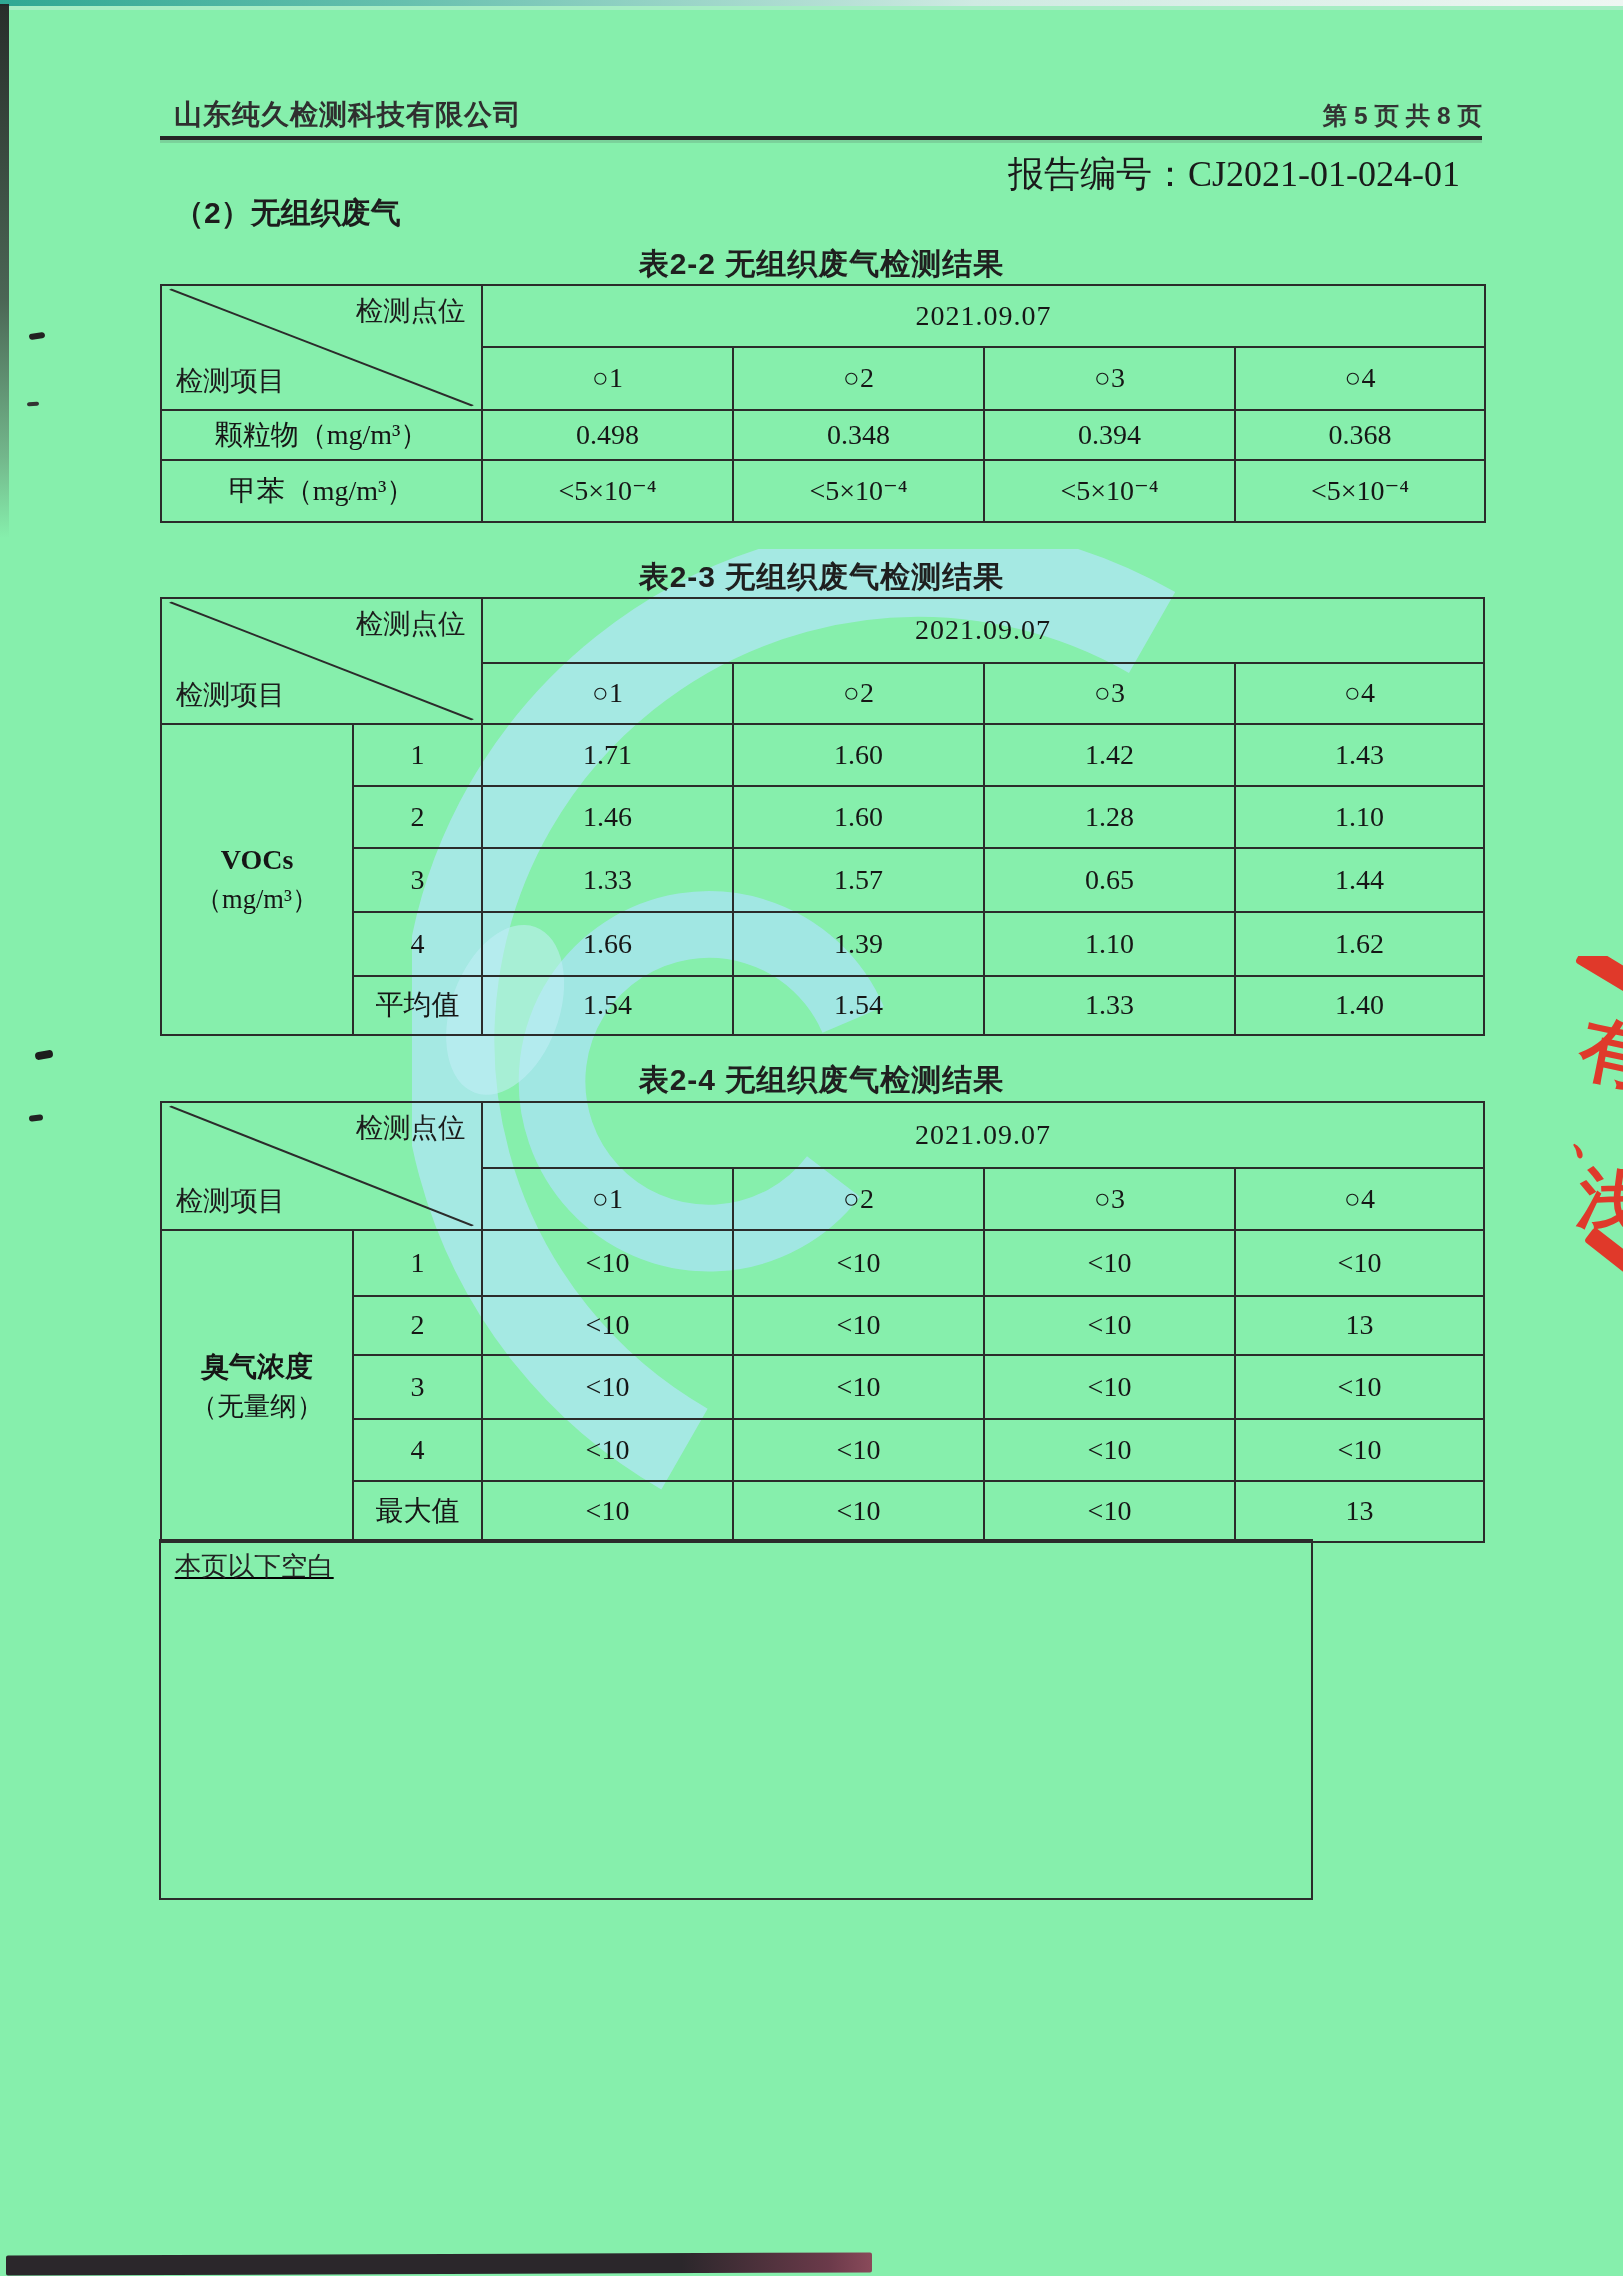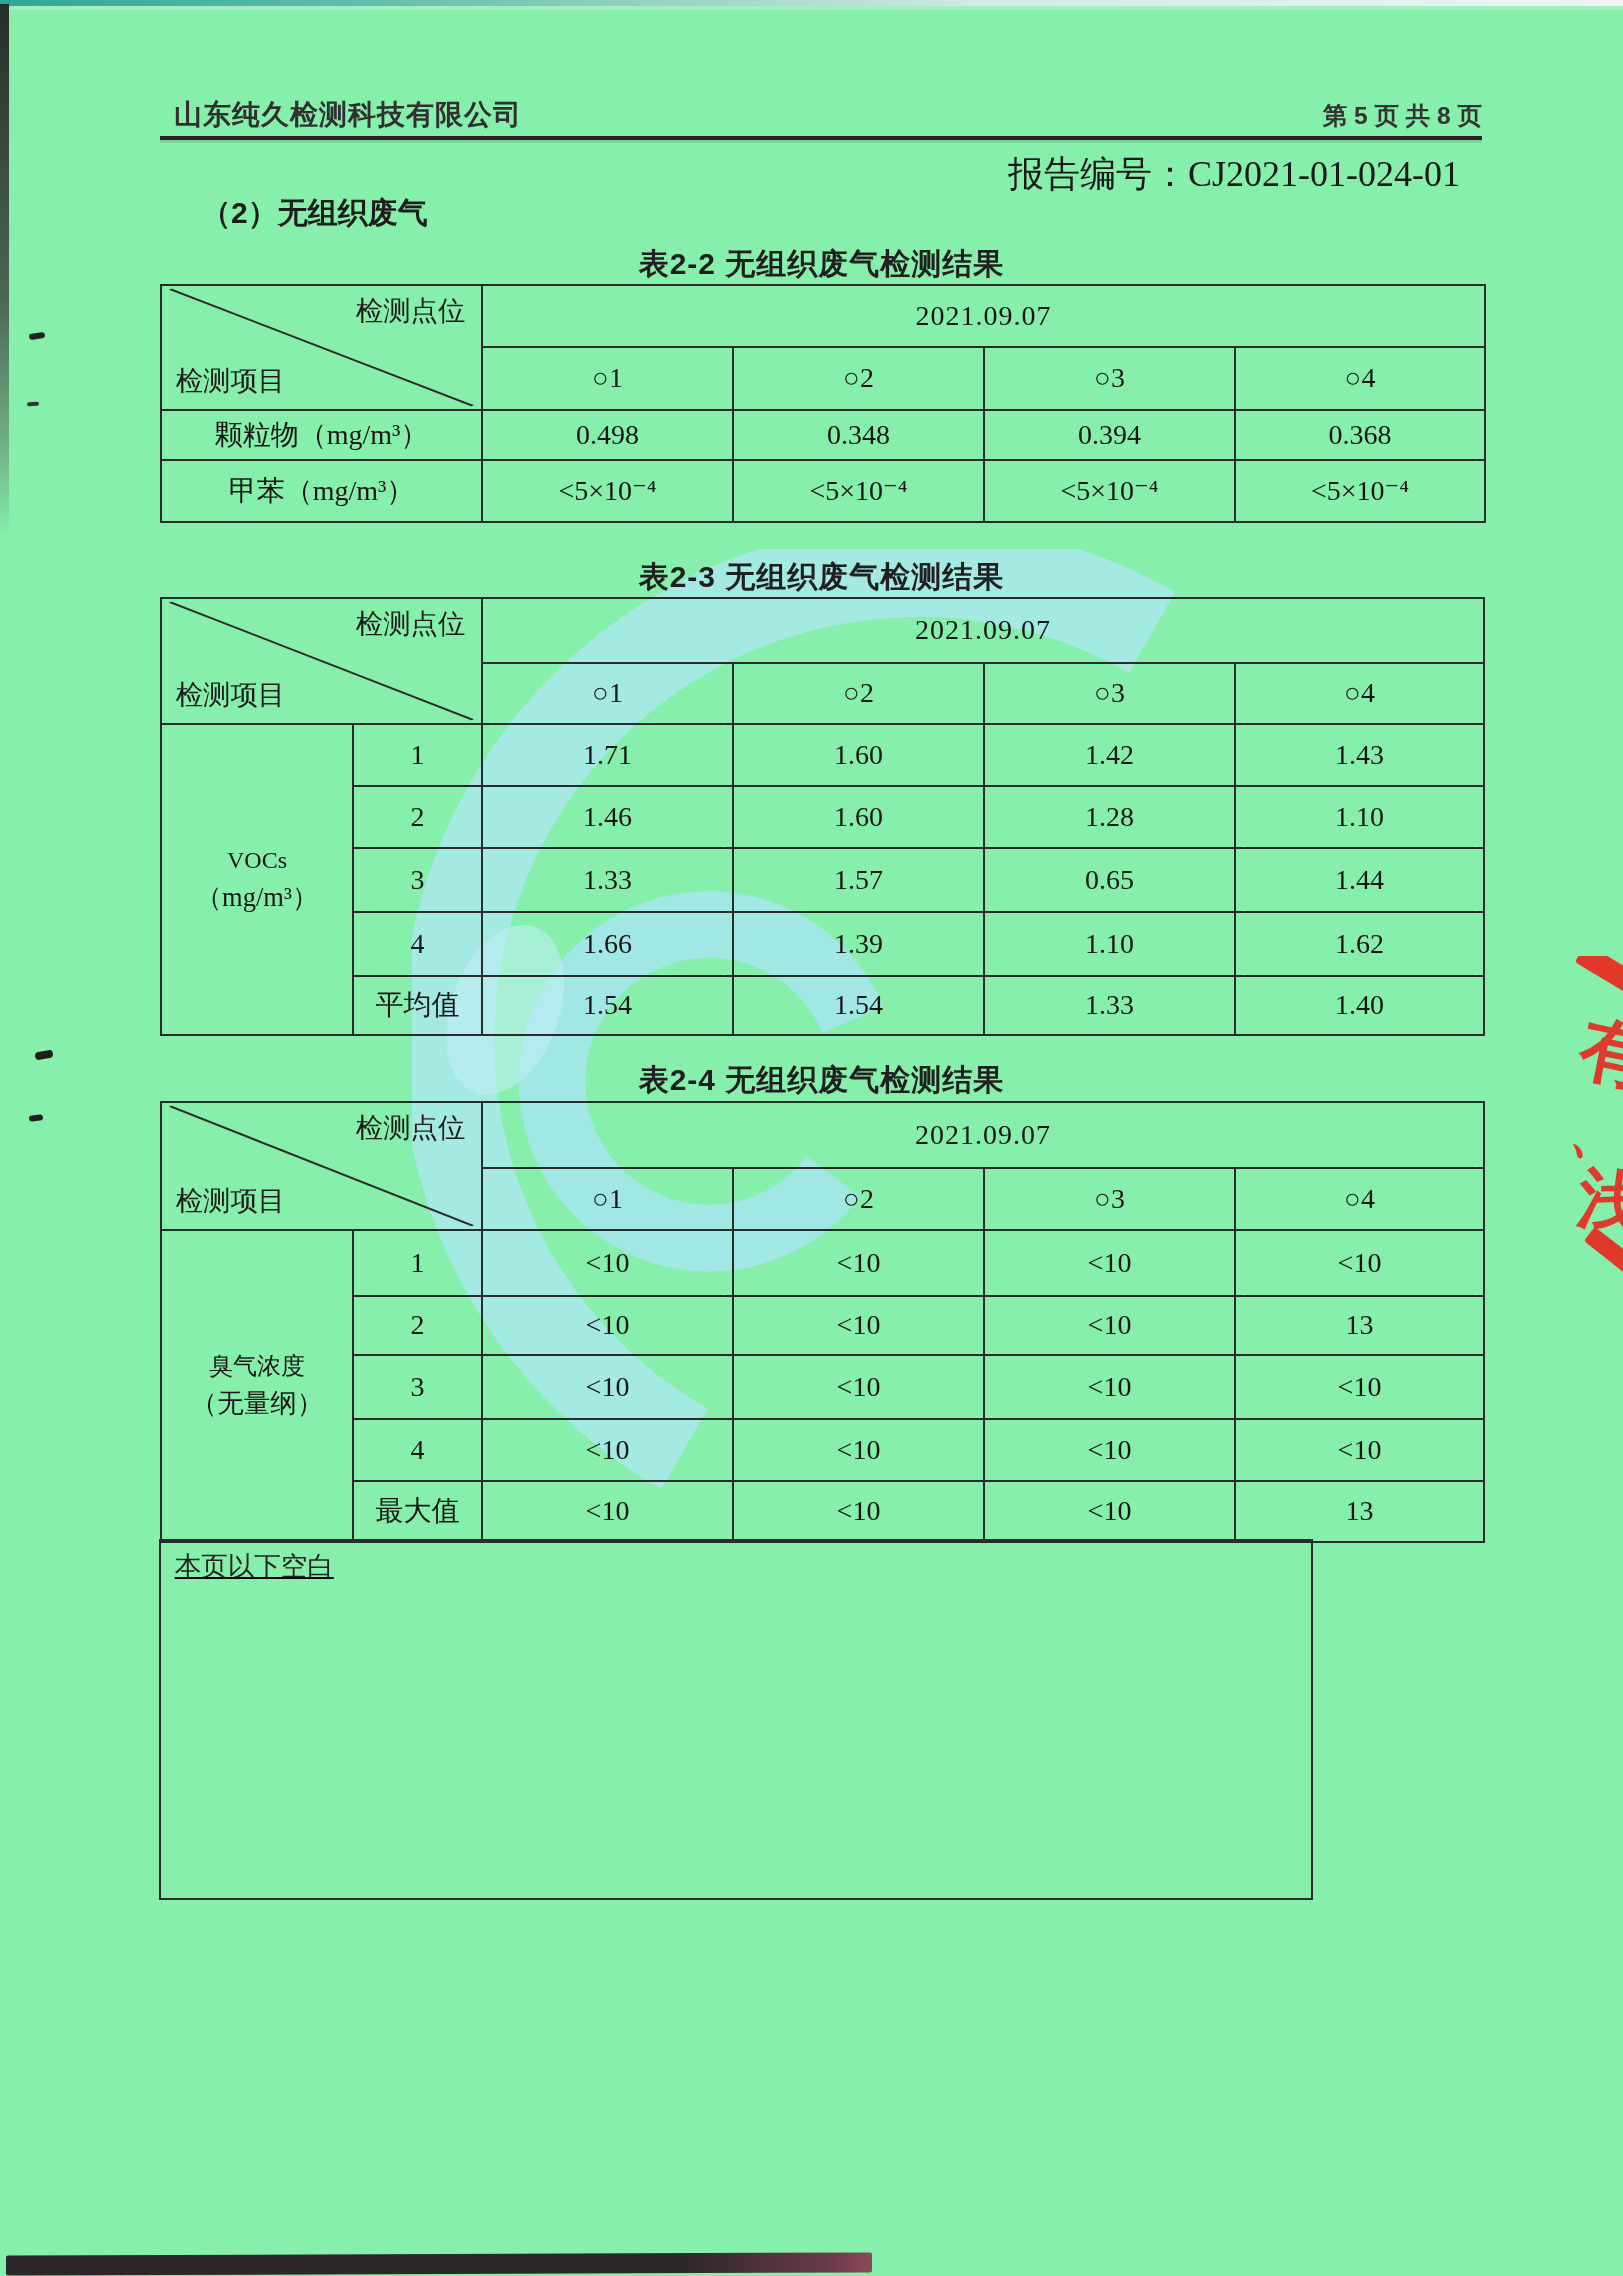--- a/index.html
+++ b/index.html
@@ -23,39 +23,39 @@
   
   .company{position:absolute;left:174px;top:98px;font:bold 28px/1.2 "Liberation Sans","DejaVu Sans",sans-serif;
     color:#2f2f2f;letter-spacing:1px;z-index:2;}
   .pageinfo{position:absolute;right:141px;top:101px;font:bold 24.5px/1.2 "Liberation Sans","DejaVu Sans",sans-serif;
     color:#333;z-index:2;}
   .hrule{position:absolute;left:160px;top:136px;width:1322px;height:3.9px;background:#252525;
     box-shadow:0 2.9px 0 rgba(70,70,70,.18);z-index:2;}
   .reportno{position:absolute;right:163px;top:153px;font:36px/1.2 "Liberation Serif","DejaVu Serif",serif;
     color:#1a1a1a;z-index:2;}
   .section{position:absolute;left:174px;top:195px;font:bold 30px/1.2 "Liberation Sans","DejaVu Sans",sans-serif;
-    color:#1d1d1d;z-index:2;margin-left:27px;}
+    color:#1d1d1d;z-index:2;}
   .tbl-title{position:absolute;left:160px;width:1323px;text-align:center;
     font:bold 30px/1.2 "Liberation Sans","DejaVu Sans",sans-serif;color:#1f1f1f;letter-spacing:1px;z-index:2;}
   .tt1{top:246px;} .tt2{top:559px;} .tt3{top:1062px;}
   
   table.tbl{position:absolute;left:160px;width:1323px;border-collapse:collapse;table-layout:fixed;
     border:2.9px solid #2b2b2b;z-index:1;background:transparent;}
   .t1{top:284px;} .t2{top:597px;} .t3{top:1101px;}
   table.tbl td{border:2px solid #2b2b2b;text-align:center;vertical-align:middle;padding:0;
     font:28px/1.15 "Liberation Serif","DejaVu Serif",serif;color:#161616;overflow:hidden;}
   td.corner{position:relative;border-radius:17px;}
   .diag{position:absolute;left:0;top:0;width:100%;height:100%;}
   .corner .ct{position:absolute;top:9.8px;right:15.7px;font-size:27.4px;color:#1c1c1c;}
   .corner .cb{position:absolute;bottom:11.8px;left:13.7px;font-size:27.4px;color:#1c1c1c;}
   td.date{font-size:29px;letter-spacing:1px;}
   td.pt{font-size:27.4px;}
   td.lbl{font-size:28px;}
   td.sub{font-size:27.4px;}
-  td.cat .l1{font-size:24px;} td.cat .l2{font-size:26.5px;margin-top:7.8px;}
+  td.cat .l1{font-size:28px;font-weight:bold;} td.cat .l2{font-size:26.5px;margin-top:7.8px;}
   
   .blankbox{position:absolute;left:159px;top:1539px;width:1154px;height:361px;border:2.9px solid #2b2b2b;
     box-sizing:border-box;z-index:1;text-decoration:underline;}
   .blankbox span{display:block;padding:7.8px 13.7px;font:26.5px/1.3 "Liberation Serif","DejaVu Serif",serif;color:#222;text-align:left;}
   
   .redmark{position:absolute;left:1566px;top:956px;width:57px;height:328px;overflow:hidden;z-index:3;}
   .redmark .bar1{position:absolute;left:5.9px;top:15.7px;width:118px;height:21.6px;background:#e0392a;
     transform:rotate(31deg);border-radius:3.9px;}
   .redmark .g{position:absolute;color:#df3a2b;font-family:"Liberation Serif","DejaVu Serif",serif;font-weight:bold;}
   .redmark .g1{left:13.7px;top:51px;font-size:71px;transform:rotate(12deg);}

